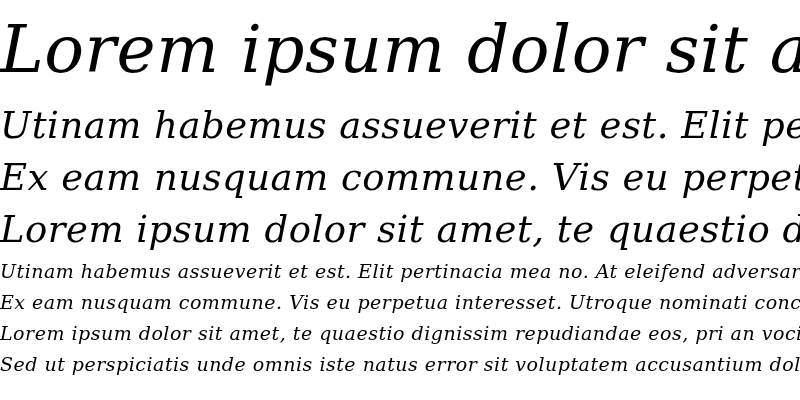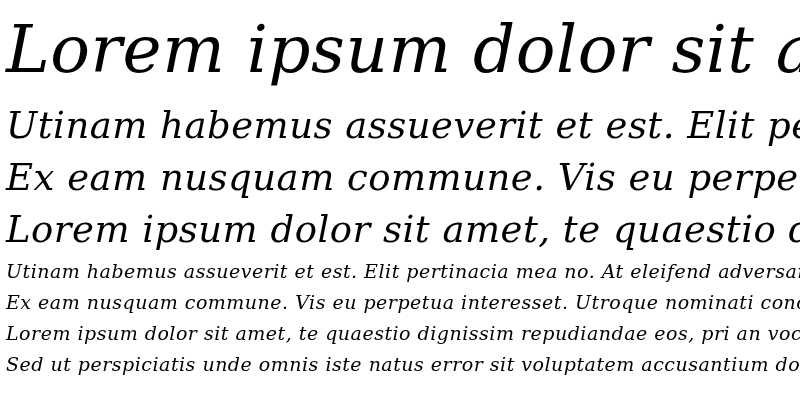--- a/index.html
+++ b/index.html
@@ -12,21 +12,21 @@
     height: 400px;
     background: #ffffff;
     color: #000000;
     overflow: hidden;
     font-family: "DejaVu Serif", serif;
     font-style: italic; 
   }
   .line {
     white-space: nowrap;
     overflow: hidden;
-    padding-left: 6px;
+    padding-left: 0;
     letter-spacing: 0.5px;
   }
   .size-xl {
     font-size: 66px;
     line-height: 100px;
     height: 100px;
   }
   .size-lg {
     font-size: 37px;
     line-height: 52px;

